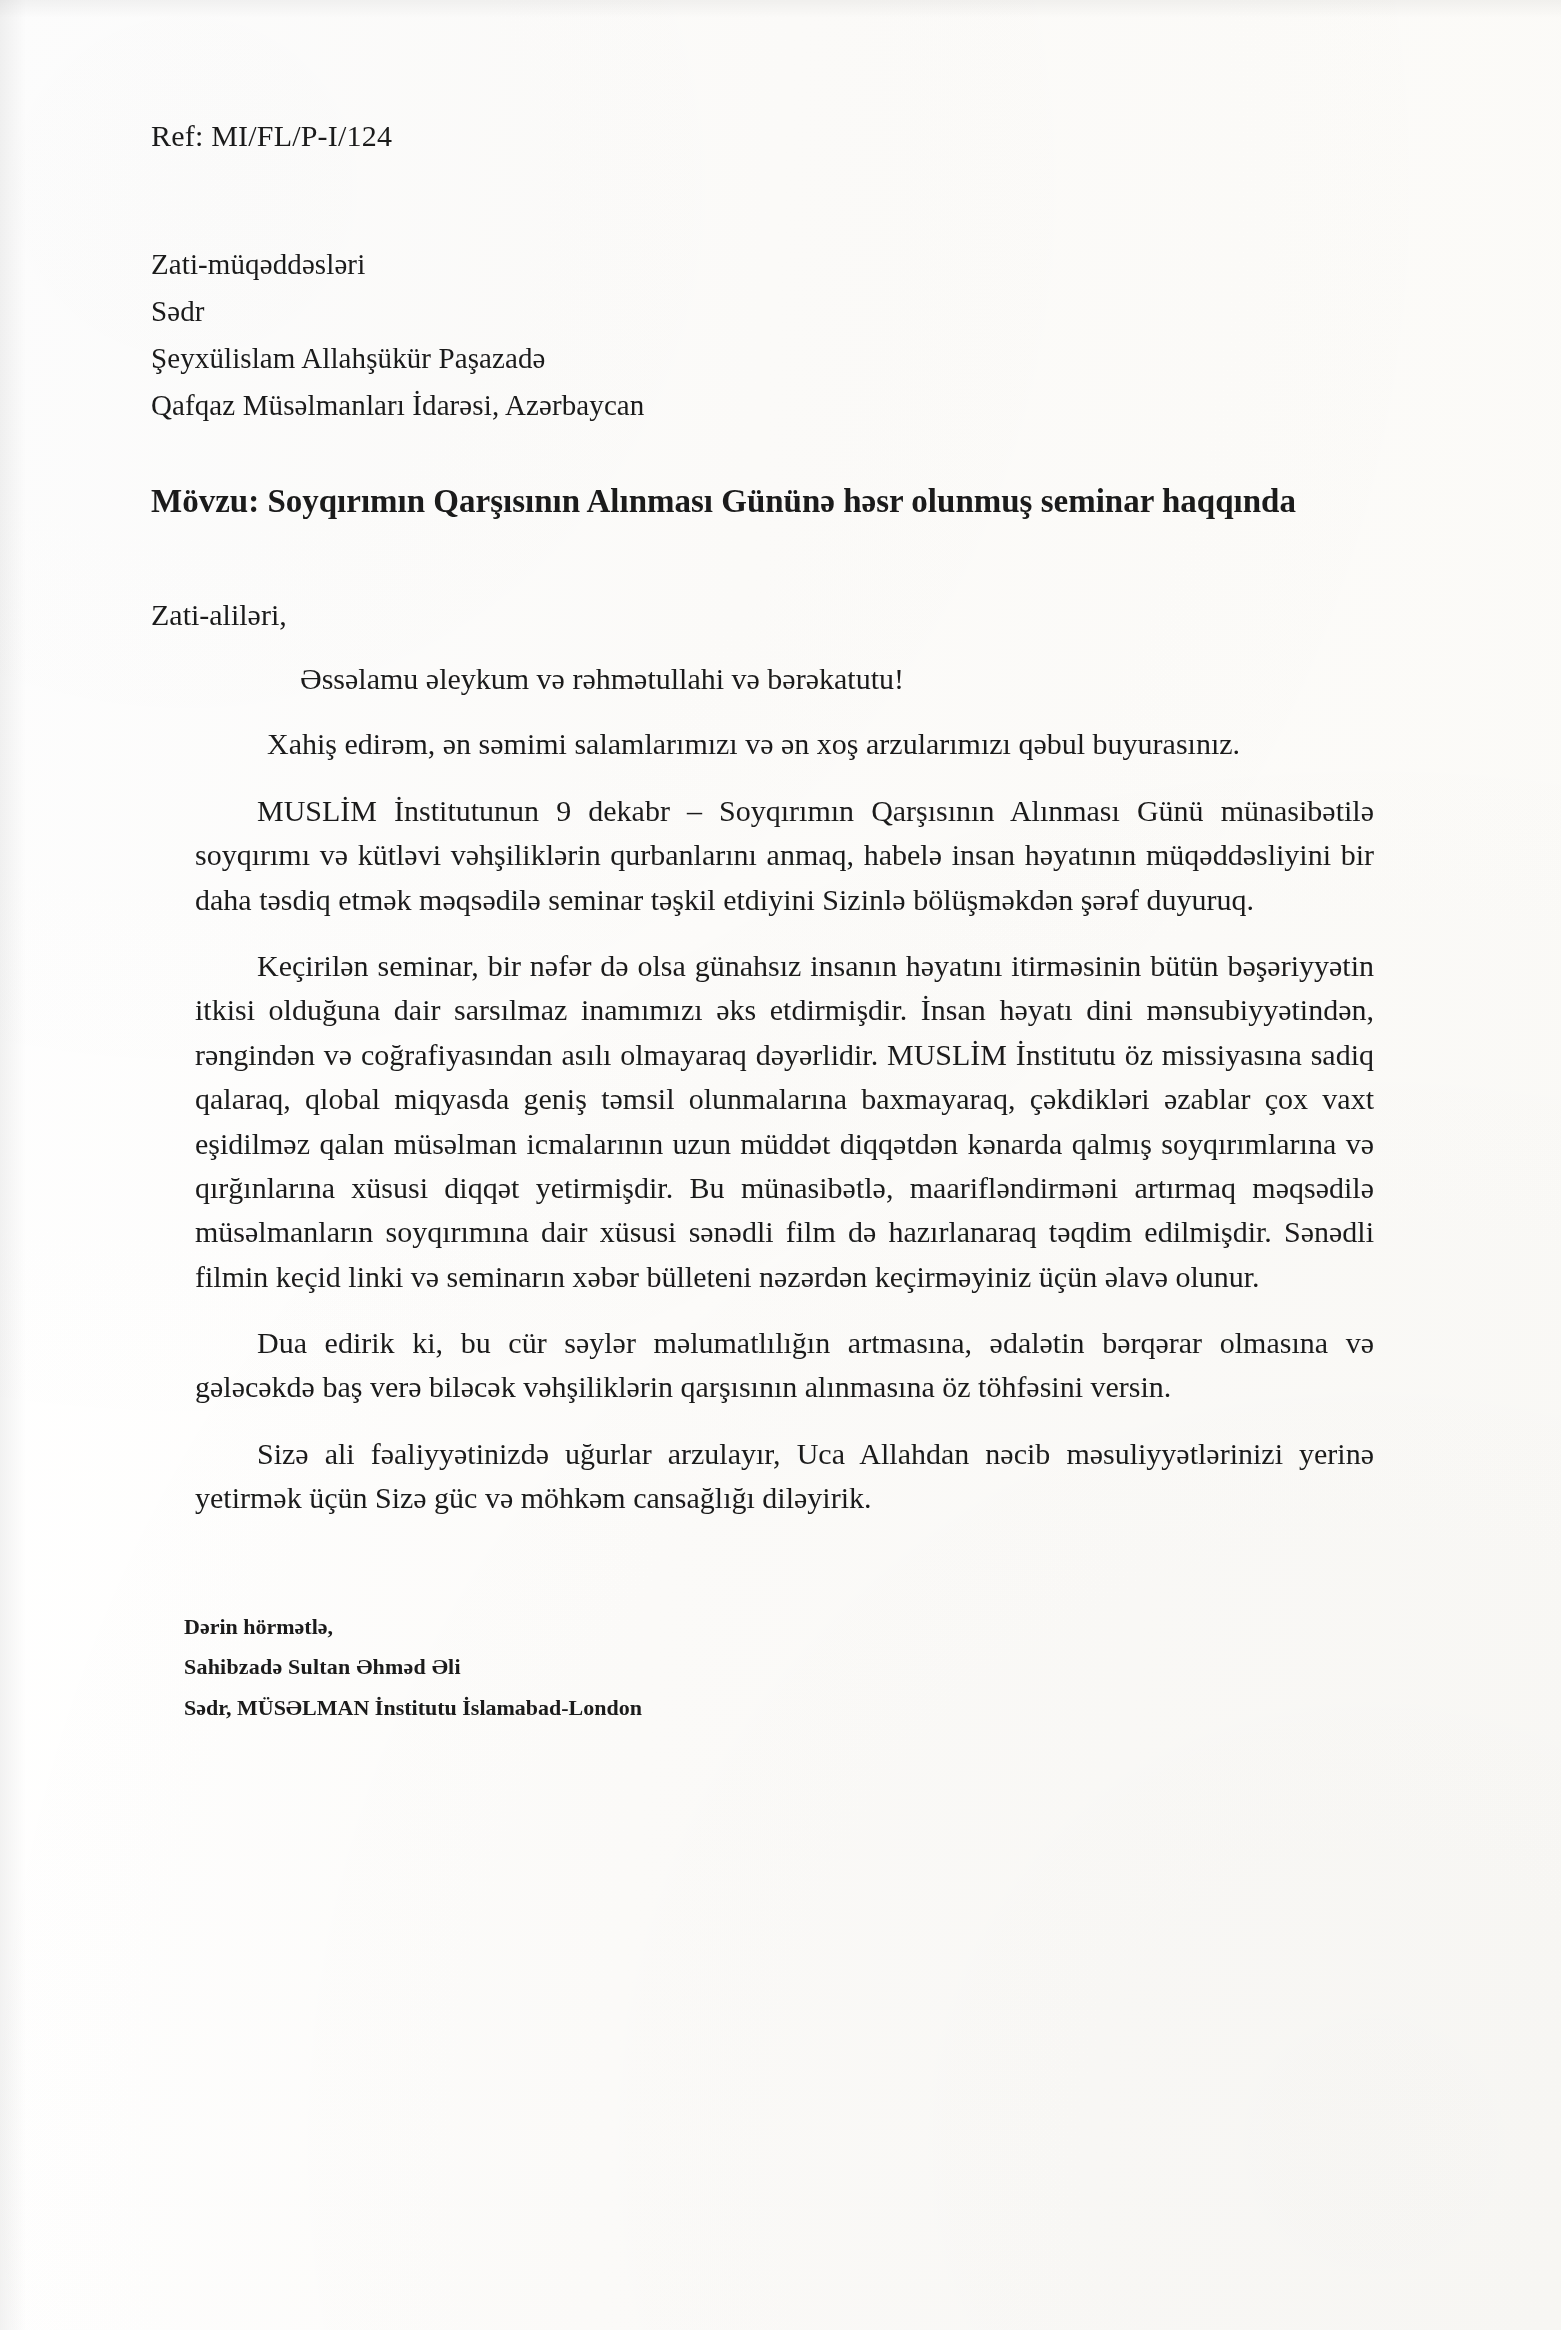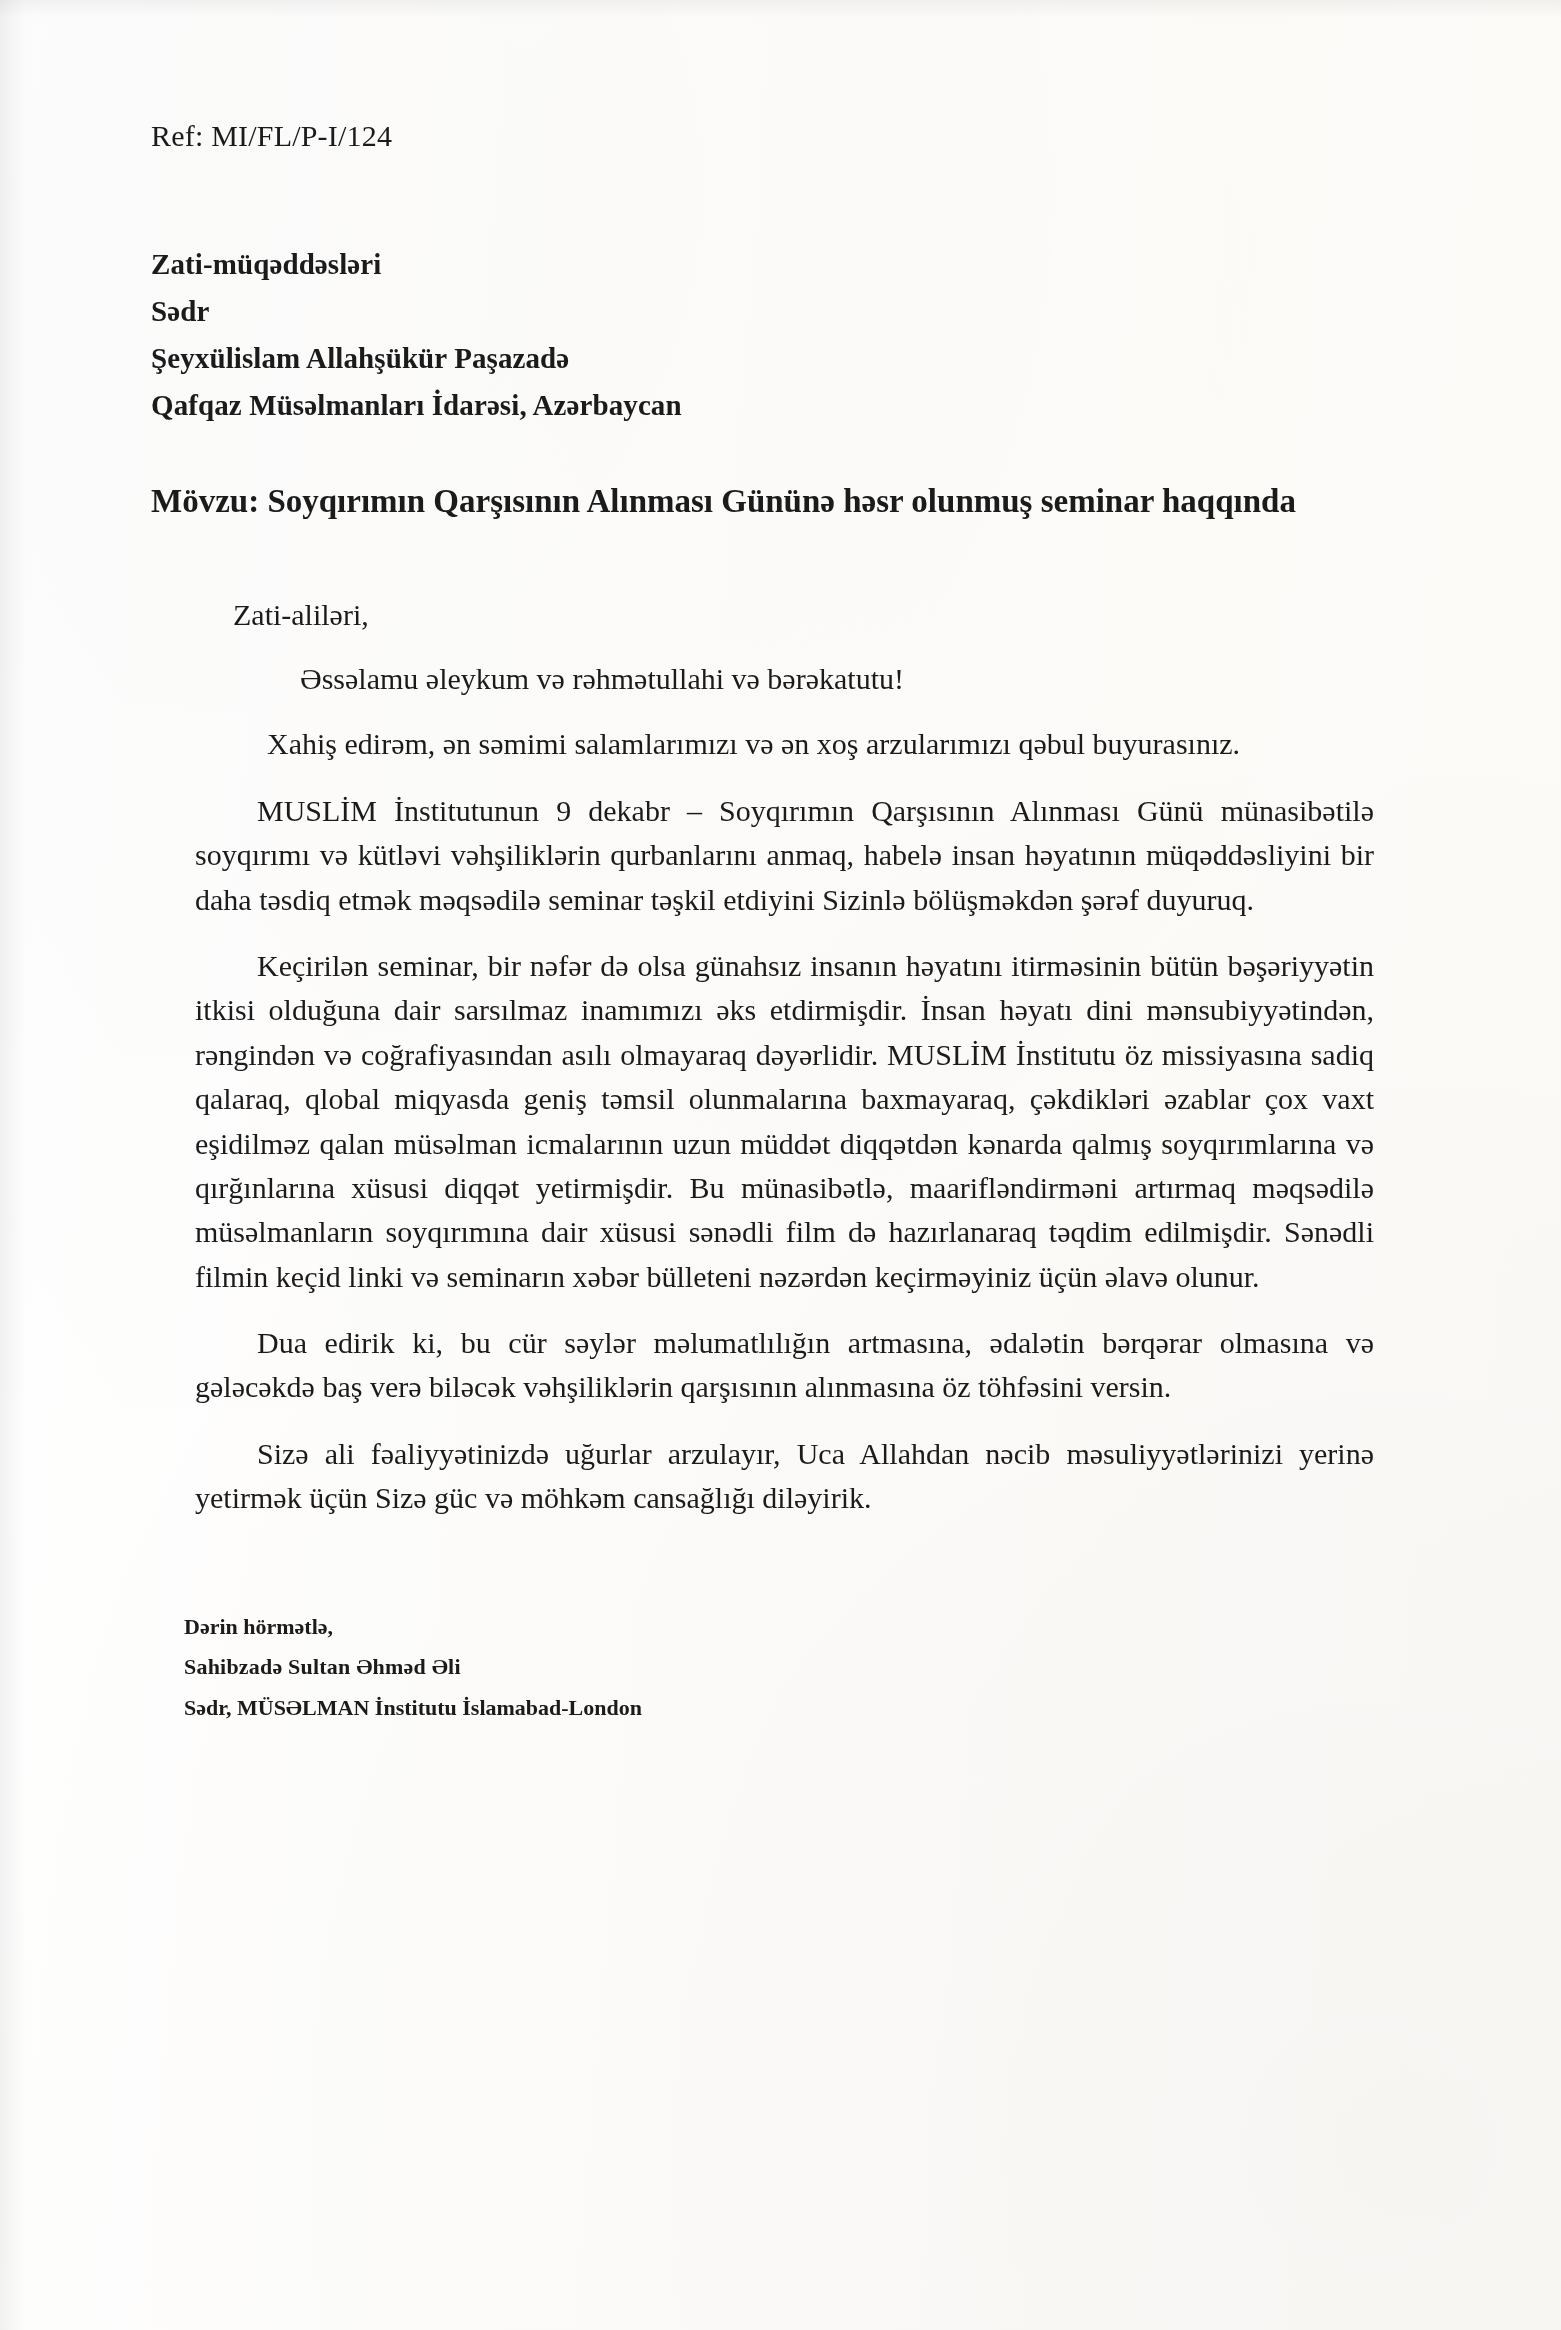--- a/index.html
+++ b/index.html
@@ -58,38 +58,37 @@
     text-align: right;
     padding-right: 22px;
     line-height: 1.55;
     font-size: 30px;
   }
   .org-name { display: block; }
   .org-place { display: block; }
 
   .addressee {
     margin-top: 88px;
-    font-weight: bold;
+    font-weight: normal;
     font-size: 29px;
     line-height: 1.62;
     letter-spacing: 0.1px;
   }
   .addressee div { display: block; }
 
   .subject {
     margin-top: 48px;
     font-weight: bold;
     font-size: 33px;
     line-height: 1.5;
     width: 1184px;
   }
 
   .salutation {
     margin-top: 72px;
-    margin-left: 82px;
     font-size: 30px;
   }
 
   .greeting {
     margin-top: 30px;
     margin-left: 149px;
     font-size: 30px;
   }
 
   .body-par {

